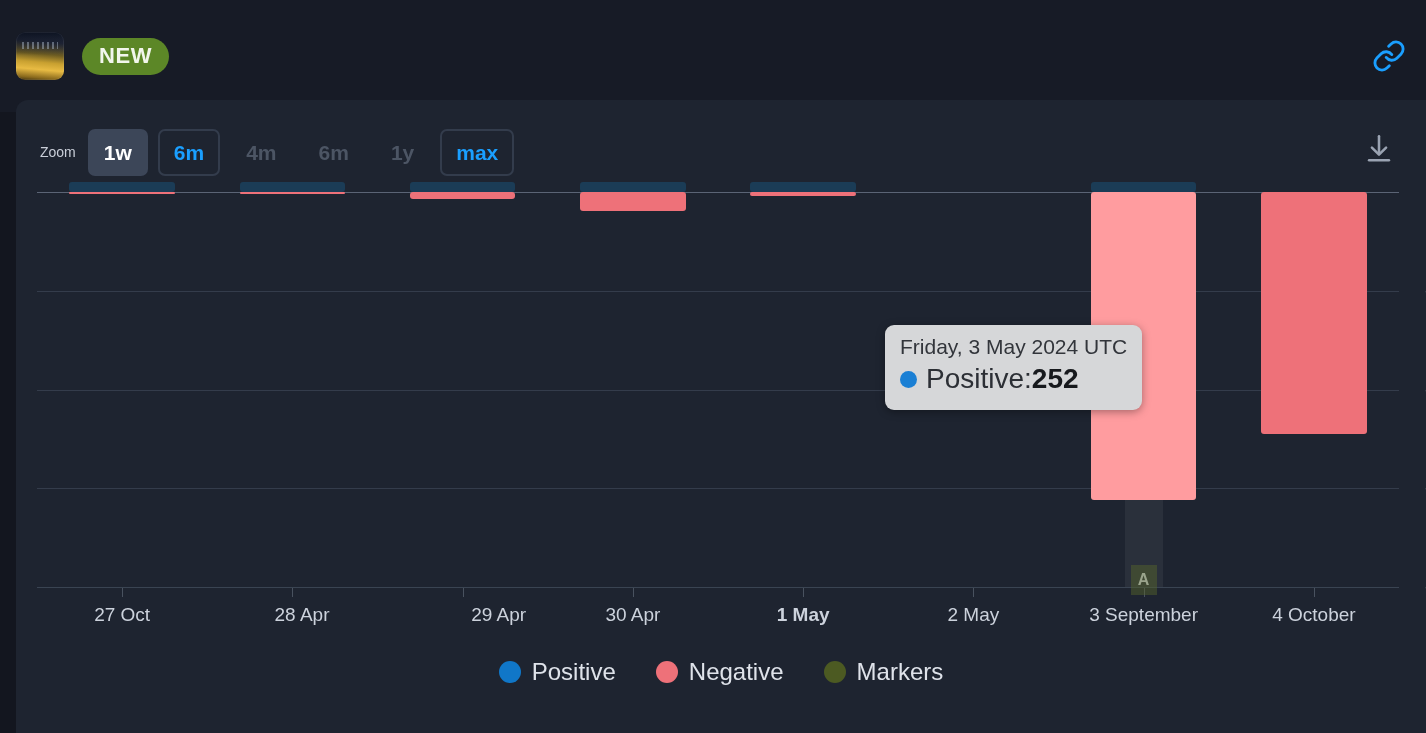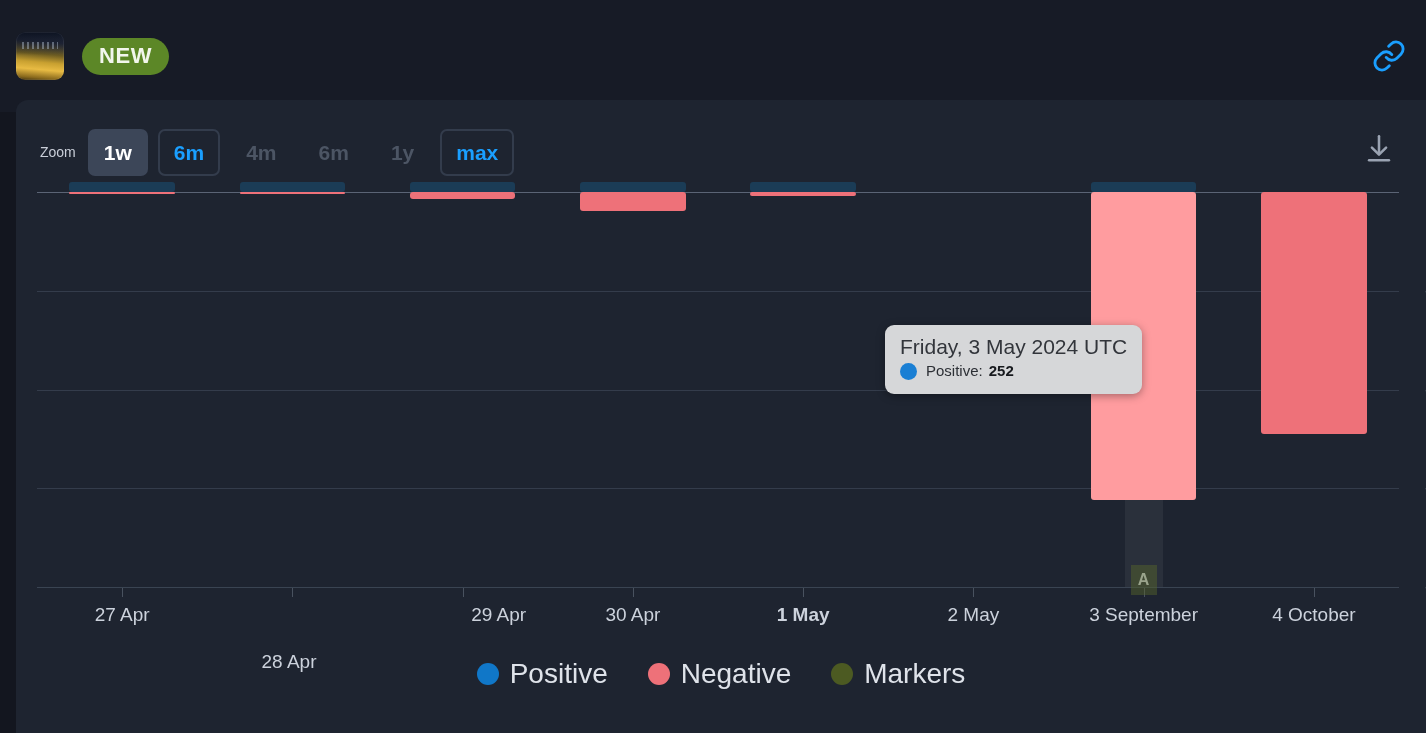--- a/index.html
+++ b/index.html
@@ -211,32 +211,32 @@
   }
   #tooltip-header {
     font-size: 21px;
     color: #32353b;
     margin-bottom: 3px;
     white-space: nowrap;
   }
   .tooltip-row {
     display: flex;
     align-items: center;
-    font-size: 15px;
+    font-size: 28px;
     color: #2c2f35;
     white-space: nowrap;
     line-height: 1.24;
   }
   .tooltip-dot {
     width: 17px; height: 17px;
     border-radius: 50%;
     margin-right: 9px;
     flex: 0 0 auto;
   }
-  .tooltip-val { font-weight: bold; margin-left: 6px; color: #17191d; }
+  .tooltip-val { font-weight: bold; color: #17191d; }
 
   
   #legend {
     position: absolute;
     left: 0; top: 558px;
     width: 1410px;
     display: flex;
     justify-content: center;
     align-items: center;
     gap: 40px;
@@ -246,21 +246,21 @@
     align-items: center;
     cursor: pointer;
   }
   .legend-dot {
     width: 22px; height: 22px;
     border-radius: 50%;
     margin-right: 11px;
   }
   .legend-label {
     color: #dfe3ea;
-    font-size: 28px;
+    font-size: 24px;
   }
 </style>
 </head>
 <body>
 
 <div id="page-header">
   <div id="app-icon"></div>
   <div id="new-badge">NEW</div>
   <div id="permalink-icon">
     <svg width="34" height="34" viewBox="0 0 24 24" fill="none" stroke="currentColor" stroke-width="2" stroke-linecap="round" stroke-linejoin="round">
@@ -297,23 +297,23 @@
         <div class="gridline" style="top: 98.75px;"></div>
         <div class="ytick-label" style="top: 98.75px; right: -63px;">-20k</div>
         <div class="gridline" style="top: 197.5px;"></div>
         <div class="ytick-label" style="top: 197.5px; right: -63px;">-40k</div>
         <div class="gridline" style="top: 296.25px;"></div>
         <div class="ytick-label" style="top: 296.25px; right: -63px;">-60k</div>
         <div class="gridline" style="top: 395px;"></div>
         <div class="ytick-label" style="top: 395px; right: -63px;">-80k</div>
         <div id="axis-line" style="top: 395px;"></div>
         <div class="xtick-mark" style="left: 85.125px; top: 396px;"></div>
-        <div class="xtick-label" style="left: 85.125px; top: 412px;">27 Apr</div>
+        <div class="xtick-label" style="left: 85.125px; top: 412px;">27 Oct</div>
         <div class="xtick-mark" style="left: 255.375px; top: 396px;"></div>
-        <div class="xtick-label" style="left: 252px; top: 412px; margin-top: 47px;">28 Apr</div>
+        <div class="xtick-label" style="left: 265px; top: 412px;">28 Apr</div>
         <div class="xtick-mark" style="left: 425.625px; top: 396px;"></div>
         <div class="xtick-label" style="left: 425.625px; top: 412px; margin-left: 36px;">29 Apr</div>
         <div class="xtick-mark" style="left: 595.875px; top: 396px;"></div>
         <div class="xtick-label" style="left: 595.875px; top: 412px;">30 Apr</div>
         <div class="xtick-mark" style="left: 766.125px; top: 396px;"></div>
         <div class="xtick-label" style="left: 766.125px; top: 412px; font-weight: bold;">1 May</div>
         <div class="xtick-mark" style="left: 936.375px; top: 396px;"></div>
         <div class="xtick-label" style="left: 936.375px; top: 412px;">2 May</div>
         <div class="xtick-mark" style="left: 1106.62px; top: 396px;"></div>
         <div class="xtick-label" style="left: 1106.62px; top: 412px;">3 September</div>

